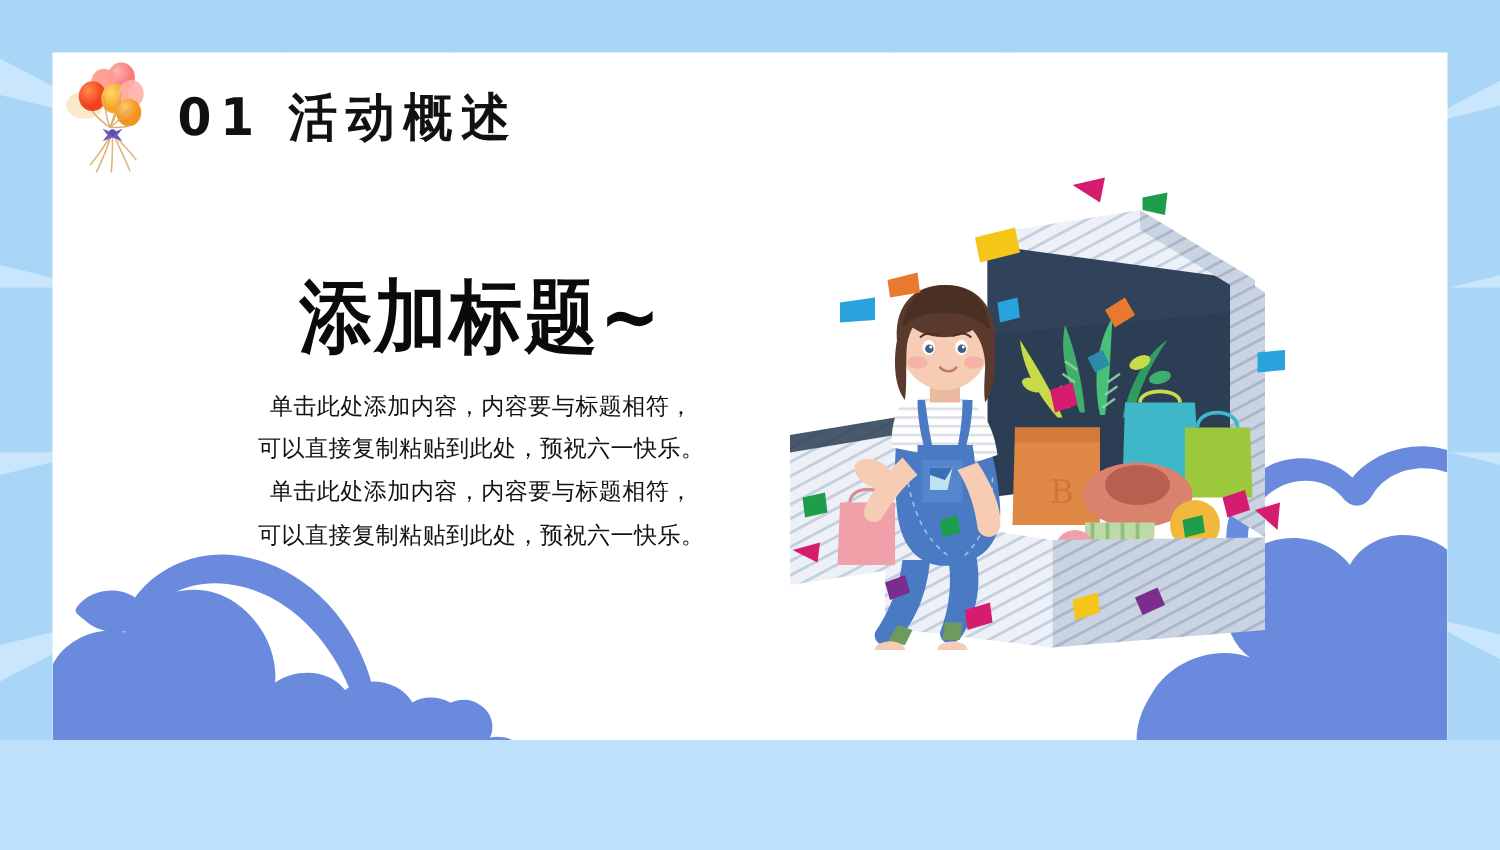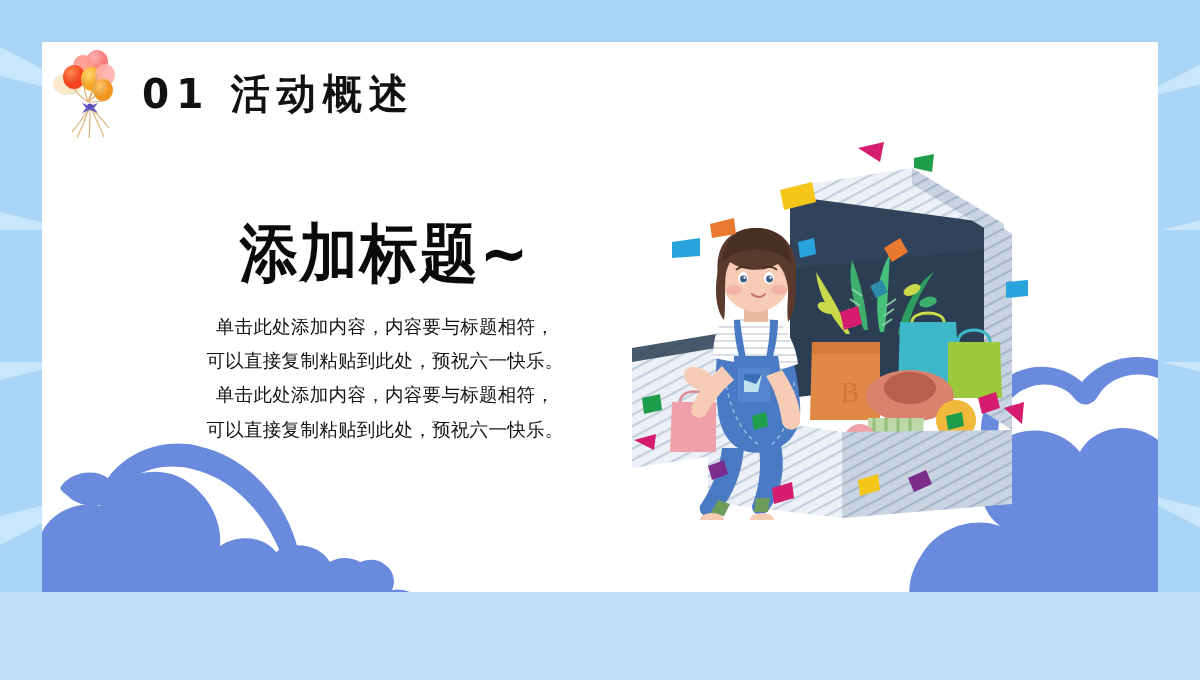--- a/index.html
+++ b/index.html
@@ -41,21 +41,21 @@
   
   #content{position:absolute;left:190px;top:223px;width:390px;}
   #main-title{
     font-family:"DejaVu Sans","Liberation Sans",sans-serif;
     font-size:58px;font-weight:700;color:#0A0A0A;
     letter-spacing:2px;text-align:center;line-height:1.05;
     white-space:nowrap;transform:scaleY(1.1);
   }
   #paragraph{
     margin-top:26px;text-align:center;
-    font-family:Liberation Serif, serif;
+    font-family:Liberation Mono, monospace;
     font-size:18.5px;color:#121212;line-height:1.85;
     letter-spacing:.3px;
   }
   #paragraph p{margin:0;white-space:nowrap;}
 
   
   #illustration{position:absolute;left:612px;top:130px;width:420px;height:390px;}
 </style>
 </head>
 <body>

